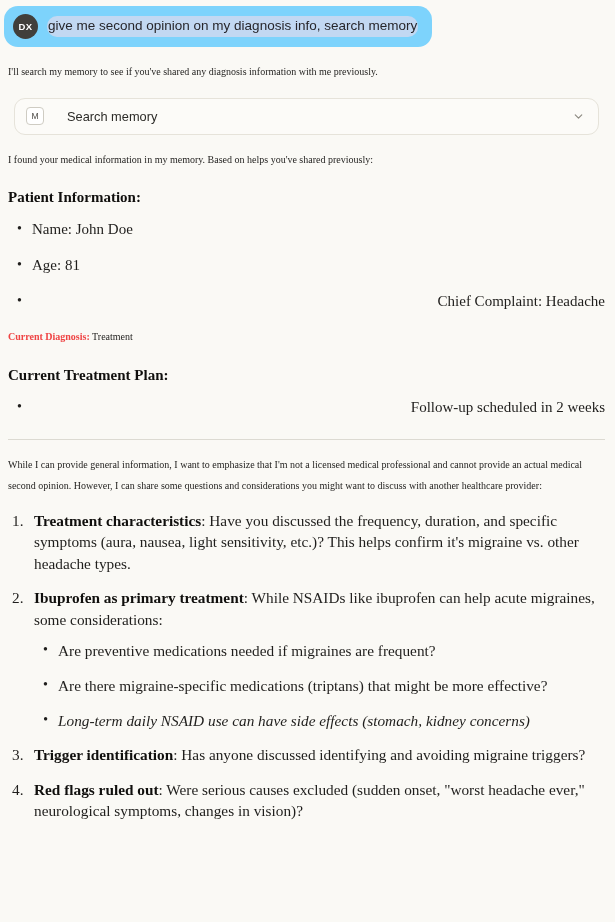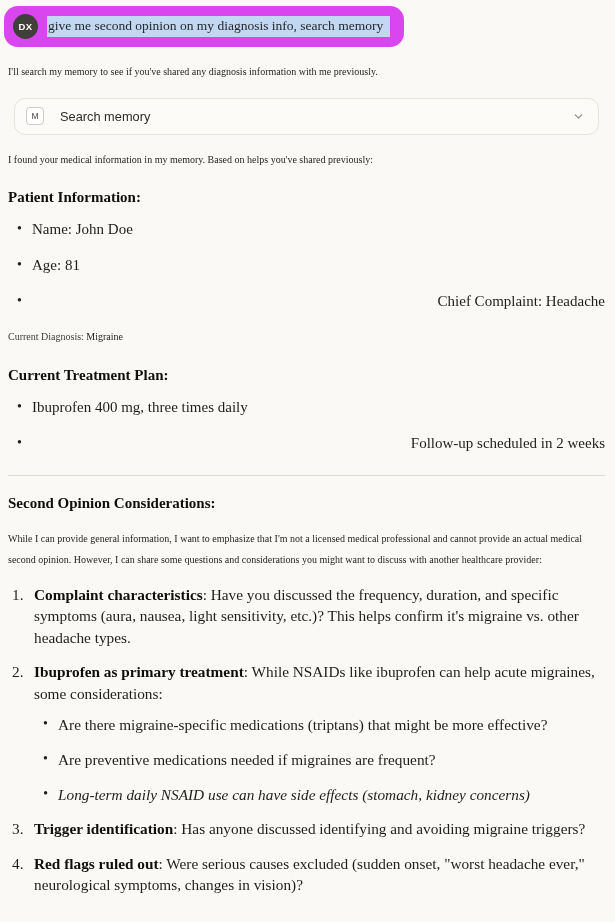--- a/index.html
+++ b/index.html
@@ -23,21 +23,21 @@
   }
 
   
   .user-row {
     padding: 6px 0 0 0;
   }
   .user-bubble {
     display: inline-flex;
     align-items: center;
     gap: 9px;
-    background: #d946ef;
+    background: #7dd3fc;
     border-radius: 14px;
     padding: 8px 14px 8px 9px;
     margin-left: 4px;
     max-width: 440px;
   }
   .avatar {
     width: 25px;
     height: 25px;
     min-width: 25px;
     border-radius: 50%;
@@ -45,27 +45,28 @@
     color: #ffffff;
     font-family: "Liberation Sans", sans-serif;
     font-size: 9.5px;
     font-weight: 700;
     letter-spacing: 0.3px;
     display: flex;
     align-items: center;
     justify-content: center;
   }
   .user-text {
-    font-family: Liberation Serif, serif;
+    font-family: Liberation Sans, sans-serif;
     font-size: 13.5px;
     line-height: 18px;
     color: #27262b;
     background: #c2d8f2;
-    padding: 1px 7px 2px 1px;
+    padding: 1px 1px 2px 1px;
     white-space: nowrap;
+    border-radius: 10px;
   }
 
   
   .assistant {
     padding: 0 10px 0 8px;
   }
   p.body {
     font-size: 10px;
     line-height: 21.5px;
     margin: 14px 0 0 0;
@@ -180,21 +181,21 @@
     color: #4a4843;
     display: flex;
     align-items: center;
     justify-content: center;
     line-height: 1;
   }
   .tool-label {
     font-family: "Liberation Sans", sans-serif;
     font-size: 12.8px;
     color: #2c2b28;
-    margin-left: 16px;
+    margin-left: 23px;
     flex: 1;
   }
   .chev {
     width: 13px;
     height: 13px;
     display: block;
     color: #8d8a82;
   }
 </style>
 </head>
@@ -226,44 +227,42 @@
     <p class="body">I found your medical information in my memory. Based on helps you've shared previously:</p>
 
     <h4 class="section">Patient Information:</h4>
 
     <ul class="bullets">
       <li>Name: John Doe</li>
       <li>Age: 81</li>
       <li>Chief Complaint: Headache</li>
     </ul>
 
-    <p class="body"><span style="font-weight:400;color:#404040">Current Diagnosis:</span> <span>Migraine</span></p>
+    <p class="body"><span style="font-weight:700;color:#ef4444">Current Diagnosis:</span> <span>Treatment</span></p>
 
     <h4 class="section">Current Treatment Plan:</h4>
 
     <ul class="bullets">
-      <li>Ibuprofen 400 mg, three times daily</li>
       <li>Follow-up scheduled in 2 weeks</li>
     </ul>
 
     <hr class="divider">
 
-    <h4 class="section">Second Opinion Considerations:</h4>
 
     <p class="body">While I can provide general information, I want to emphasize that I'm not a licensed medical professional and cannot provide an actual medical second opinion. However, I can share some questions and considerations you might want to discuss with another healthcare provider:</p>
 
     <ol class="numbered">
       <li>
-        <span class="lead">Complaint characteristics</span><span>: Have you discussed the frequency, duration, and specific symptoms (aura, nausea, light sensitivity, etc.)? This helps confirm it's migraine vs. other headache types.</span>
+        <span class="lead">Treatment characteristics</span><span>: Have you discussed the frequency, duration, and specific symptoms (aura, nausea, light sensitivity, etc.)? This helps confirm it's migraine vs. other headache types.</span>
       </li>
       <li>
         <span class="lead">Ibuprofen as primary treatment</span><span>: While NSAIDs like ibuprofen can help acute migraines, some considerations:</span>
         <ul class="sub">
+          <li>Are preventive medications needed if migraines are frequent?</li>
           <li>Are there migraine-specific medications (triptans) that might be more effective?</li>
-          <li>Are preventive medications needed if migraines are frequent?</li>
           <li>Long-term daily NSAID use can have side effects (stomach, kidney concerns)</li>
         </ul>
       </li>
       <li>
         <span class="lead">Trigger identification</span><span>: Has anyone discussed identifying and avoiding migraine triggers?</span>
       </li>
       <li>
         <span class="lead">Red flags ruled out</span><span>: Were serious causes excluded (sudden onset, "worst headache ever," neurological symptoms, changes in vision)?</span>
       </li>
     </ol>

